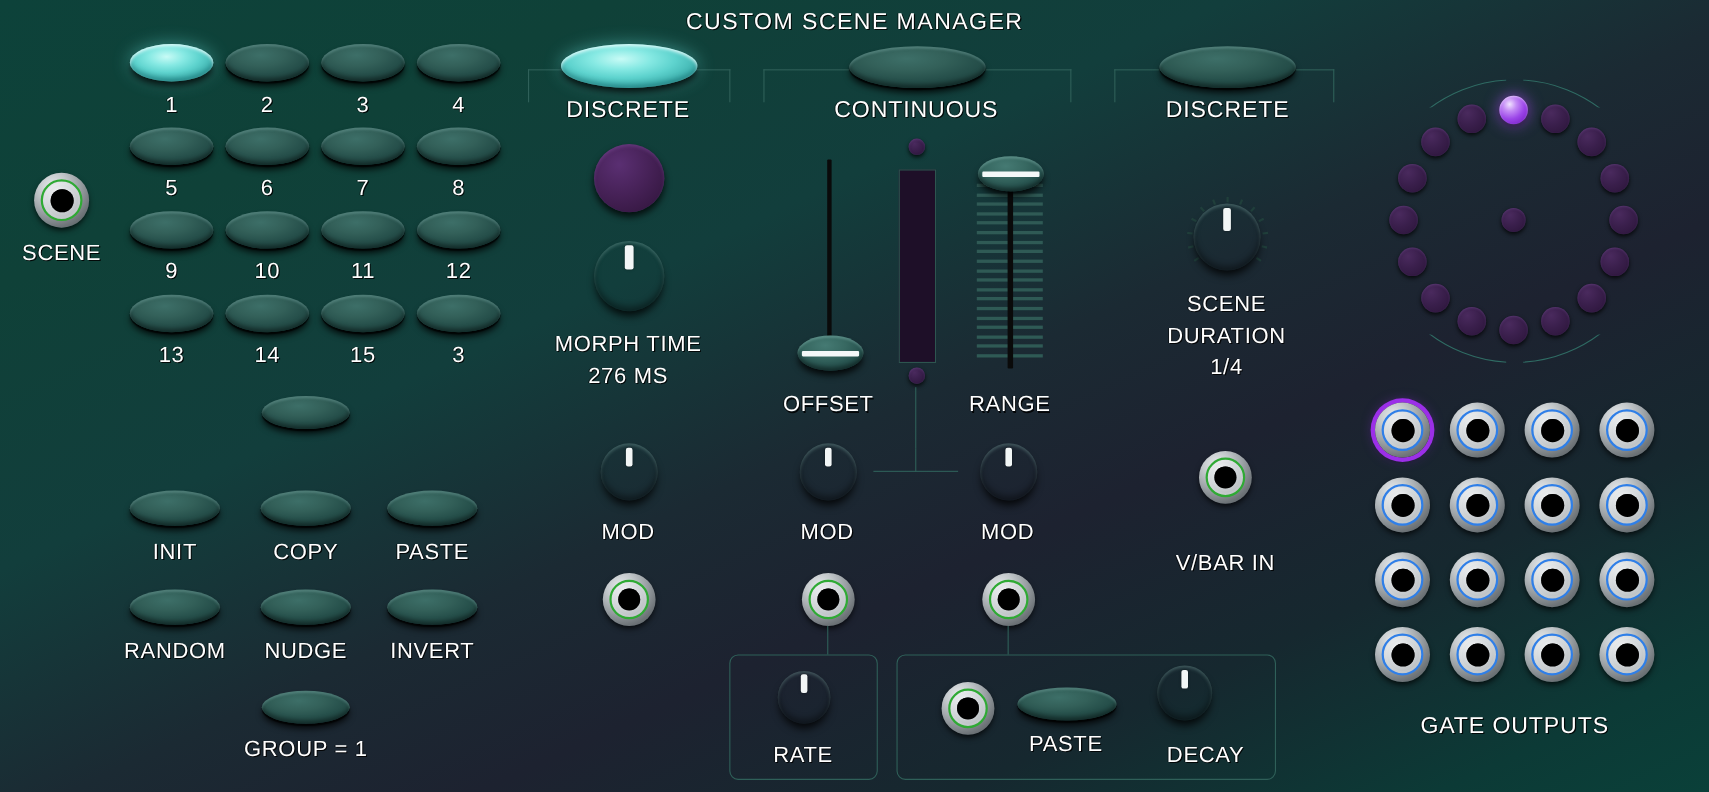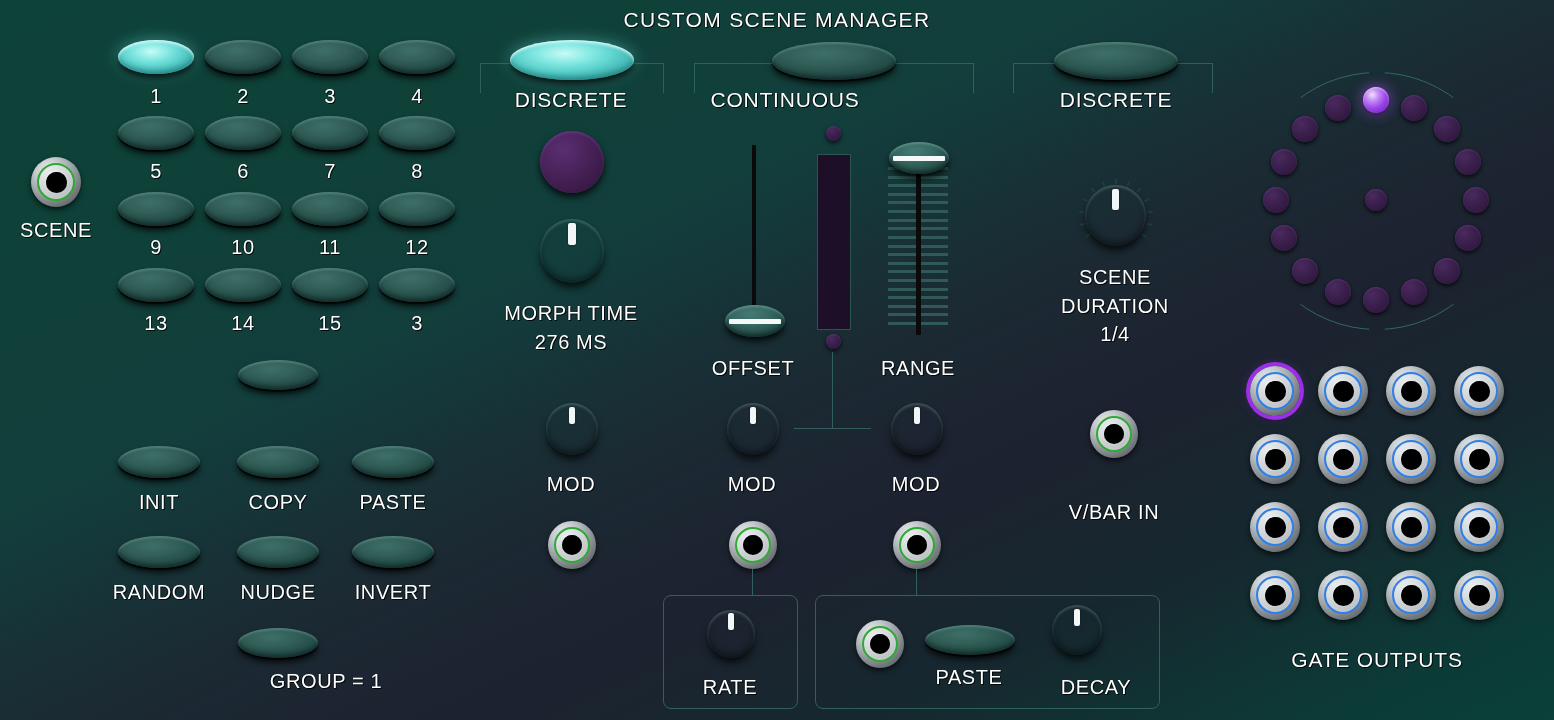--- a/index.html
+++ b/index.html
@@ -193,21 +193,21 @@
       <div class="txt lbl" style="left: 393px; top: 491px;">PASTE</div>
       <div class="btn" style="left: 118px; top: 536px; width: 82px; height: 32px;"></div>
       <div class="txt lbl" style="left: 159px; top: 581px;">RANDOM</div>
       <div class="btn" style="left: 237px; top: 536px; width: 82px; height: 32px;"></div>
       <div class="txt lbl" style="left: 278px; top: 581px;">NUDGE</div>
       <div class="btn" style="left: 352px; top: 536px; width: 82px; height: 32px;"></div>
       <div class="txt lbl" style="left: 393px; top: 581px;">INVERT</div>
     </div>
 
   <div class="btn" style="left:238px;top:628px;width:80px;height:30px;"></div>
-  <div class="txt lbl" style="left:278px;top:670px;margin-left:48px;">GROUP = 1</div>
+  <div class="txt lbl" style="left:278px;top:670px;">GROUP = 1</div>
 
   <div class="bracket" style="left:480px;top:63px;width:184px;height:30px;">
     <div class="h" style="left:0;width:50px;"></div>
       <div class="h" style="left:134px;width:50px;"></div>
     <div class="l"></div>
       <div class="r"></div>
   </div>
   <div class="bracket" style="left:694px;top:63px;width:280px;height:30px;">
     <div class="h" style="left:0;width:82px;"></div>
       <div class="h" style="left:198px;width:82px;"></div>
@@ -218,21 +218,21 @@
     <div class="h" style="left:0;width:42px;"></div>
       <div class="h" style="left:158px;width:42px;"></div>
     <div class="l"></div>
       <div class="r"></div>
   </div>
 
   <div class="btn lit" style="left:510px;top:40px;width:124px;height:40px;"></div>
   <div class="txt lbl-lg" style="left:571px;top:88px;">DISCRETE</div>
 
   <div class="btn" style="left:772px;top:42px;width:124px;height:38px;"></div>
-  <div class="txt lbl-lg" style="left:785px;top:88px;">CONTINUOUS</div>
+  <div class="txt lbl-lg" style="left:833px;top:88px;">CONTINUOUS</div>
 
   <div class="btn" style="left:1054px;top:42px;width:124px;height:38px;"></div>
   <div class="txt lbl-lg" style="left:1116px;top:88px;">DISCRETE</div>
 
   <div style="position:absolute;left:540px;top:131px;width:64px;height:62px;border-radius:50%;
               background:radial-gradient(circle at 36% 30%, #5a2f72 0%, #472258 45%, #2e1338 100%);
               box-shadow:0 4px 7px rgba(0,0,0,0.8), inset 0 2px 3px rgba(180,120,220,0.22);"></div>
 
   <div class="knob" id="knob-morph" style="left: 540px; top: 219px; width: 64px; height: 64px; transform: rotate(0deg);">
       <div class="ptr" style="width: 8.32px; height: 21.76px; left: 27.84px; top: 4.48px;"></div>

